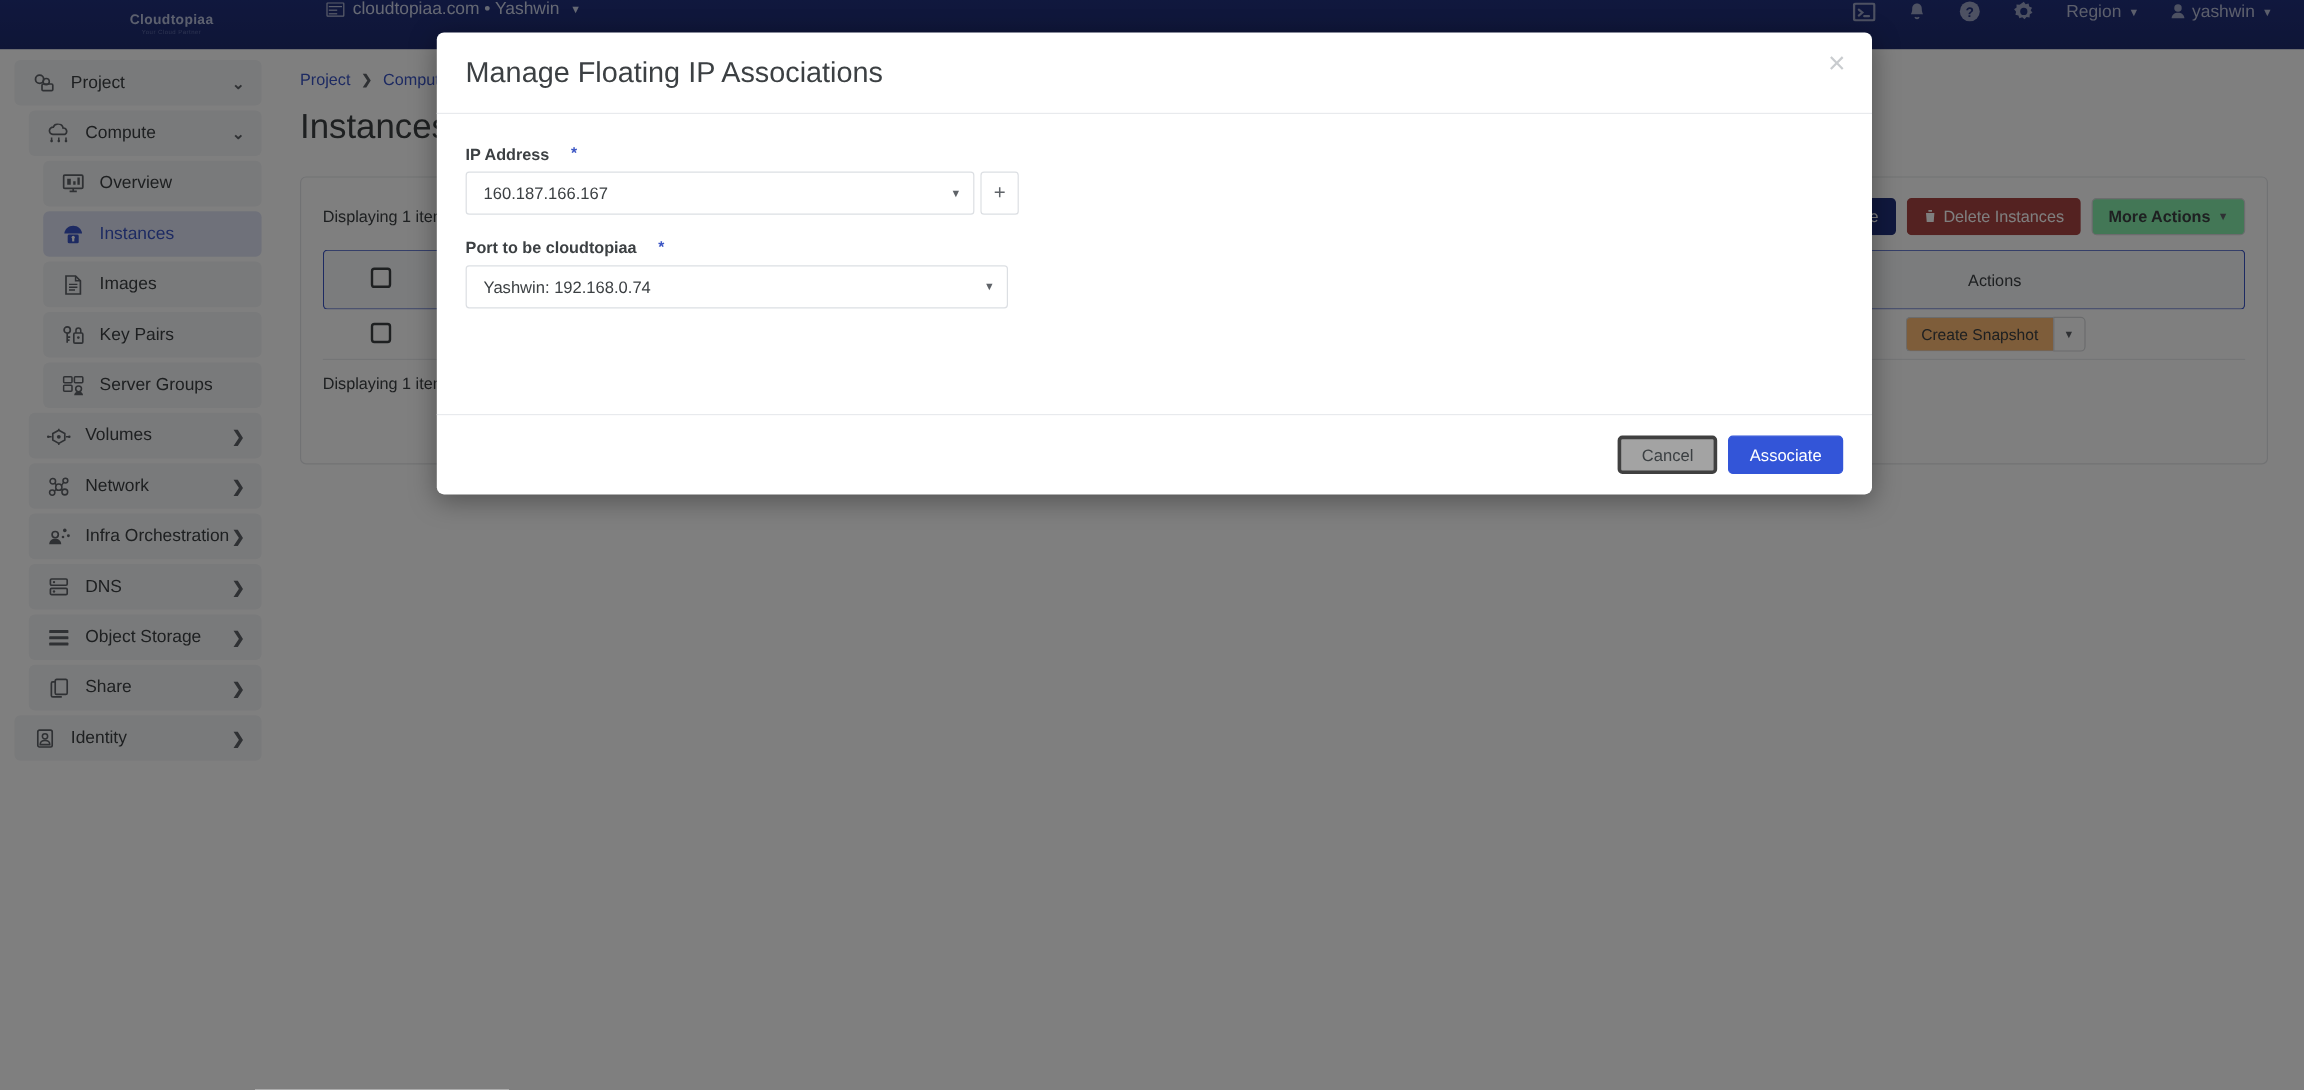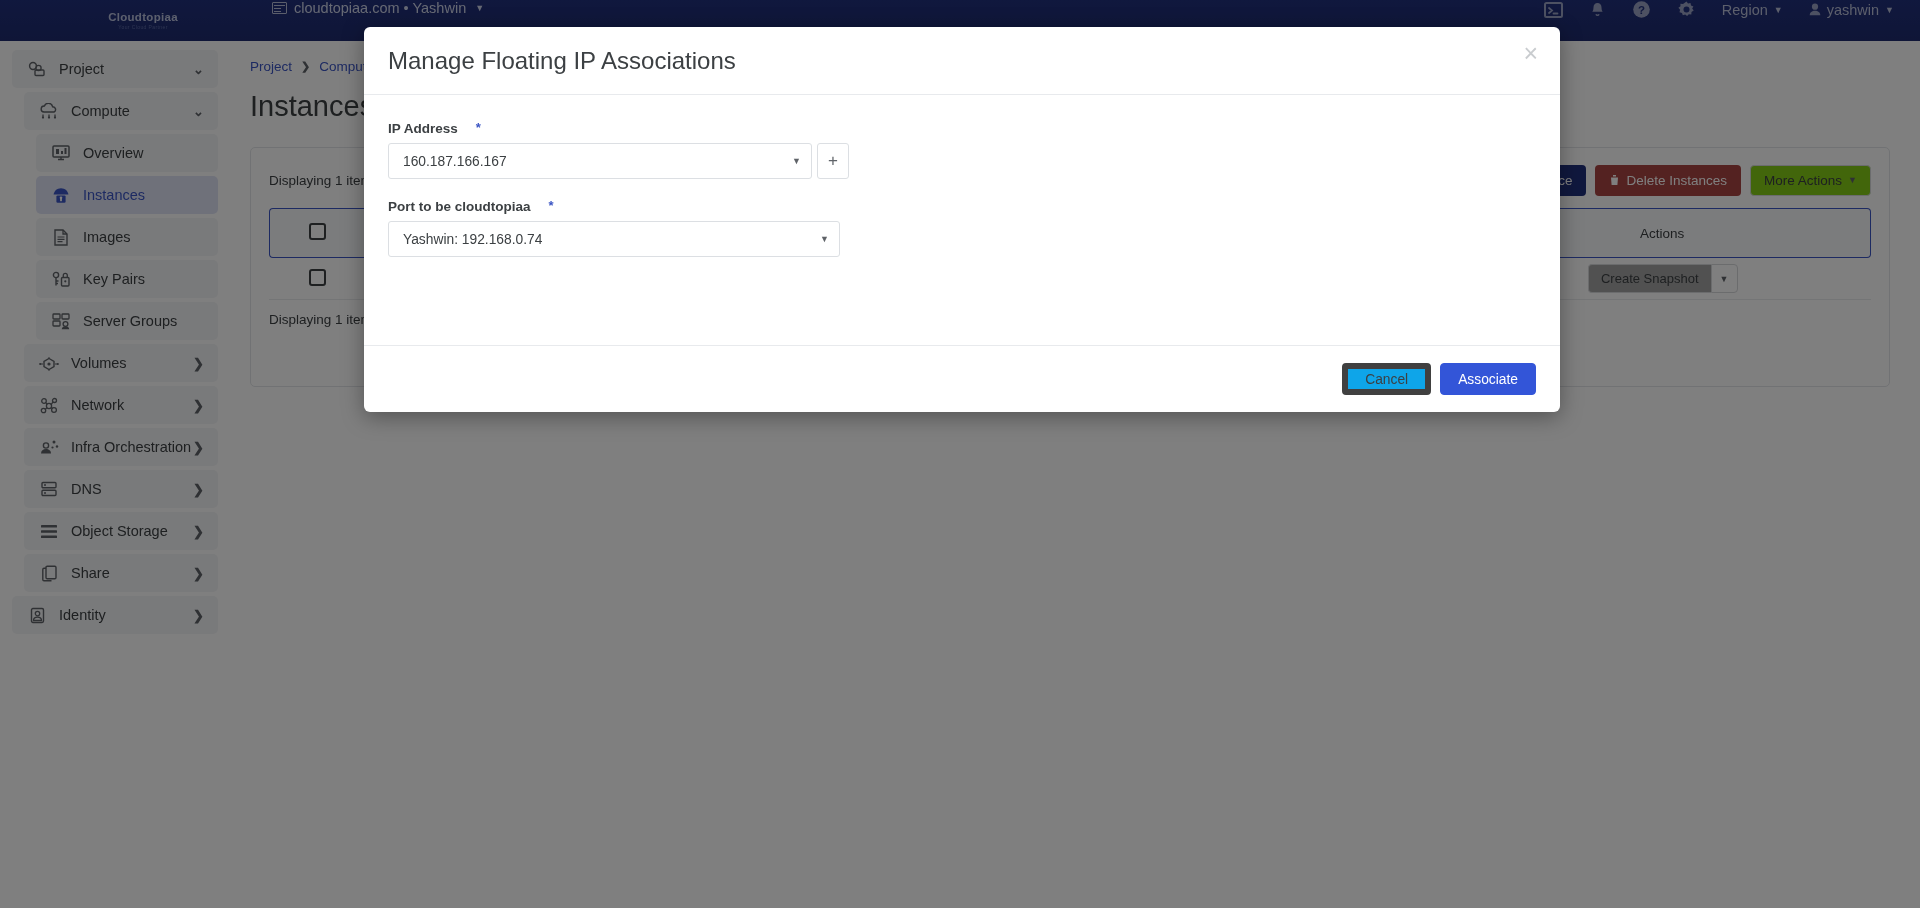--- a/index.html
+++ b/index.html
@@ -104,21 +104,21 @@
   .disp-text { font-size: 13.5px; color: #3c4043; }
   .toolbar-right { margin-left: auto; display: flex; align-items: center; gap: 9px; }
   .btn {
     height: 31px; border-radius: 4px; font-size: 13.5px;
     display: inline-flex; align-items: center; gap: 6px;
     padding: 0 13px; cursor: pointer; border: 1px solid transparent;
     white-space: nowrap;
   }
   .btn-primary { background: #21307c; color: #fff; }
   .btn-danger  { background: #a94442; color: #fff; }
-  .btn-default { background: #84cc16; color: #3c4043; border-color: #d6d8db; }
+  .btn-default { background: #86efac; color: #3c4043; border-color: #d6d8db; font-weight: bold; }
 
   table.grid { width: 100%; border-collapse: separate; border-spacing: 0; margin-top: 10px; }
   table.grid thead th {
     background: #f7f8fa; border-top: 1px solid #3b55c4; border-bottom: 1px solid #3b55c4;
     font-size: 13.5px; font-weight: normal; color: #3c4043;
     height: 50px; text-align: center;
   }
   table.grid thead th:first-child { border-left: 1px solid #3b55c4; border-radius: 4px 0 0 4px; }
   table.grid thead th:last-child  { border-right: 1px solid #3b55c4; border-radius: 0 4px 4px 0; }
   table.grid tbody td {
@@ -126,21 +126,21 @@
     border-bottom: 1px solid #e8eaed;
   }
   table.grid tbody td.link { color: #3b55c4; }
   .cbox {
     width: 17px; height: 17px; border: 2px solid #3c4043;
     border-radius: 3px; display: inline-block; background: #fff;
   }
   .split-btn { display: inline-flex; }
   .split-btn .main {
     height: 29px; border: 1px solid #d6d8db; border-right: none;
-    border-radius: 4px 0 0 4px; background: #a3a3a3; color: #3c4043;
+    border-radius: 4px 0 0 4px; background: #fdba74; color: #3c4043;
     font-size: 13px; padding: 0 12px; display: flex; align-items: center;
   }
   .split-btn .arrow {
     height: 29px; width: 27px; border: 1px solid #d6d8db;
     border-radius: 0 4px 4px 0; background: #fff; color: #5f6368;
     font-size: 9px; display: flex; align-items: center; justify-content: center;
   }
   .footer-count { font-size: 13.5px; color: #3c4043; margin-top: 12px; }
 
   
@@ -195,21 +195,21 @@
   .modal-footer {
     height: 67px; border-top: 1px solid #e8eaed;
     display: flex; align-items: center; justify-content: flex-end;
     gap: 9px; padding: 0 24px;
   }
   .mbtn {
     height: 32px; border-radius: 4px; font-size: 13.8px;
     padding: 0 17px; cursor: pointer;
     display: inline-flex; align-items: center;
   }
-  .mbtn-cancel { background: #0ea5e9; color: #3c4043; border: 6px solid #404040; }
+  .mbtn-cancel { background: #a3a3a3; color: #3c4043; border: 3px solid #404040; }
   .mbtn-assoc  { background: #3355d8; color: #fff; border: 1px solid #3355d8; }
 </style>
 </head>
 <body>
 
 <div class="topbar">
   <div class="logo-wrap">
     <div class="logo-text">Cloudtopiaa</div>
     <div class="logo-sub">Your Cloud Partner</div>
   </div>

